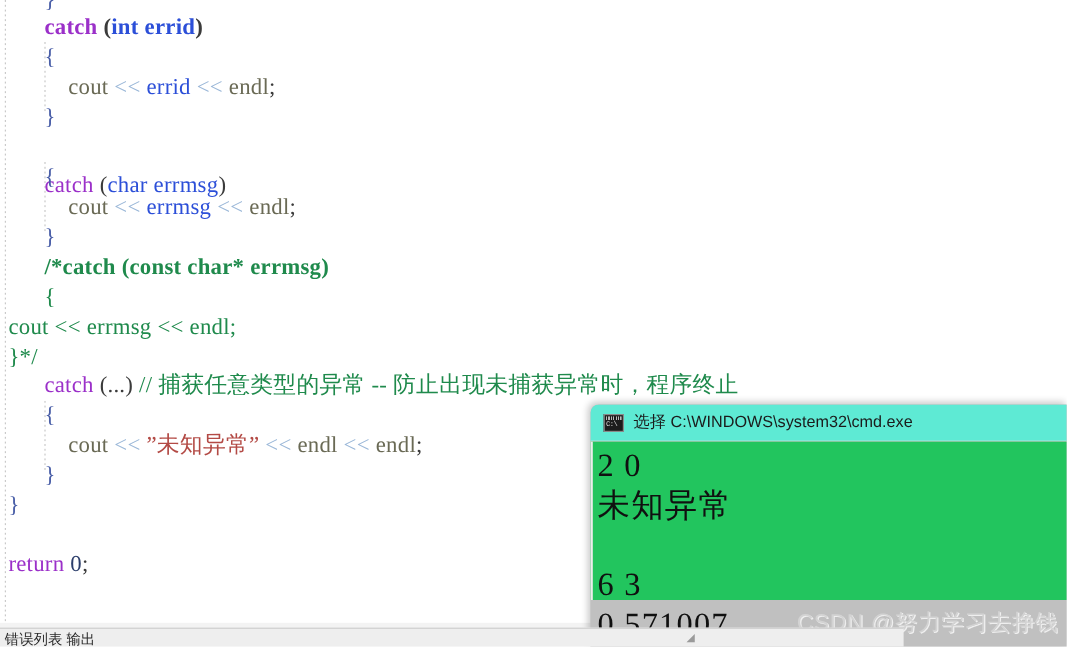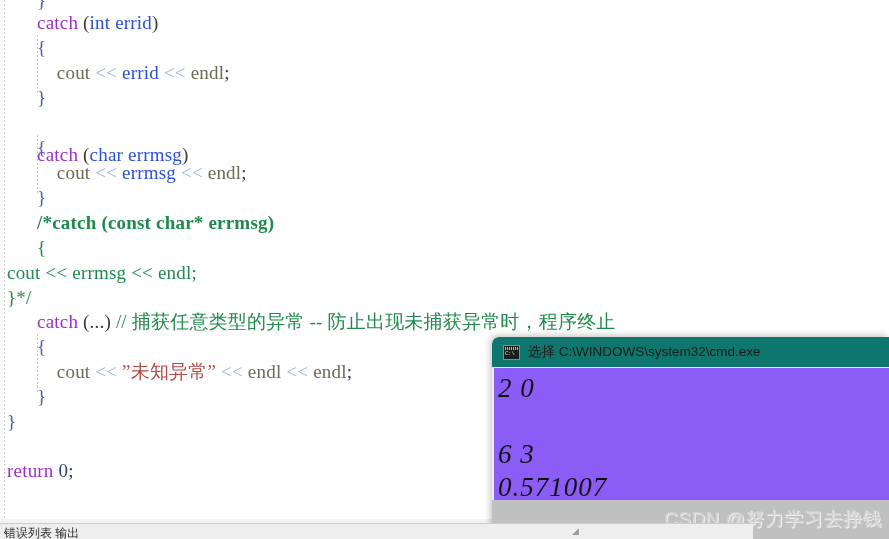--- a/index.html
+++ b/index.html
@@ -65,21 +65,21 @@
     top: 337px;
     width: 397px;
     height: 202px;
     background: #c0c0c0;
     border-top-left-radius: 7px;
     box-shadow: -2px -2px 6px rgba(0,0,0,0.22);
     overflow: hidden;
   }
   #console-titlebar {
     height: 31px;
-    background: #0f766e;
+    background: #5eead4;
     border-top-left-radius: 7px;
     border-bottom: 1px solid #e2e2e2;
     display: flex;
     align-items: center;
     padding-left: 11px;
     box-sizing: border-box;
   }
   #cmd-icon {
     width: 17px; height: 15px;
     background: #1c1c1c;
@@ -108,24 +108,23 @@
   }
   #console-title-text {
     font-family: "Liberation Sans", "DejaVu Sans", sans-serif;
     font-size: 13.5px;
     color: #1b1b1b;
     white-space: nowrap;
   }
   #console-body {
     position: relative;
     height: 132px;
-    background: #8b5cf6;
+    background: #22c55e;
     padding: 4px 0 0 6px;
     box-sizing: border-box;
-    font-style: italic;
   }
   .console-line {
     font-family: "Liberation Serif", "DejaVu Serif", serif;
     font-size: 27px;
     line-height: 33px;
     height: 33px;
     color: #101010;
     white-space: pre;
     letter-spacing: 1px;
   }
@@ -194,21 +193,21 @@
 
 <div id="editor">
   <div id="indent-guides">
       <div class="indent-guide" style="left: 4px; top: 0px; height: 523px;"></div>
       <div class="indent-guide" style="left: 37px; top: 35px; height: 58px;"></div>
       <div class="indent-guide" style="left: 37px; top: 135px; height: 58px;"></div>
       <div class="indent-guide" style="left: 37px; top: 334px; height: 58px;"></div>
     </div>
   <div id="code-lines">
       <div class="code-line" style="top: -12px; left: 37px;"><span class="brace">}</span></div>
-      <div class="code-line" style="top: 10px; left: 37px;"><span class="kw">catch </span><span class="punct">(</span><span class="type">int</span><span class="ident"> errid</span><span class="punct">)</span></div>
+      <div class="code-line" style="top: 10px; left: 37px; font-weight: bold;"><span class="kw">catch </span><span class="punct">(</span><span class="type">int</span><span class="ident"> errid</span><span class="punct">)</span></div>
       <div class="code-line" style="top: 35px; left: 37px;"><span class="brace">{</span></div>
       <div class="code-line" style="top: 60px; left: 37px;"><span class="stream">    cout </span><span class="op">&lt;&lt;</span><span class="ident"> errid </span><span class="op">&lt;&lt;</span><span class="stream"> endl</span><span class="punct">;</span></div>
       <div class="code-line" style="top: 85px; left: 37px;"><span class="brace">}</span></div>
       <div class="code-line" style="top: 110px; left: 37px; margin-top: 32px;"><span class="kw">catch </span><span class="punct">(</span><span class="type">char</span><span class="ident"> errmsg</span><span class="punct">)</span></div>
       <div class="code-line" style="top: 135px; left: 37px;"><span class="brace">{</span></div>
       <div class="code-line" style="top: 160px; left: 37px;"><span class="stream">    cout </span><span class="op">&lt;&lt;</span><span class="ident"> errmsg </span><span class="op">&lt;&lt;</span><span class="stream"> endl</span><span class="punct">;</span></div>
       <div class="code-line" style="top: 185px; left: 37px;"><span class="brace">}</span></div>
       <div class="code-line" style="top: 210px; left: 37px; font-weight: bold;"><span class="cmt">/*catch (const char* errmsg)</span></div>
       <div class="code-line" style="top: 235px; left: 37px;"><span class="cmt">{</span></div>
       <div class="code-line" style="top: 260px; left: 7px;"><span class="cmt">cout &lt;&lt; errmsg &lt;&lt; endl;</span></div>
@@ -225,20 +224,21 @@
 
 <div id="console-window">
   <div id="console-titlebar">
     <span id="cmd-icon"></span>
     <span id="console-title-text">选择 C:\WINDOWS\system32\cmd.exe</span>
   </div>
   <div id="console-body">
     <div id="console-left-edge"></div>
     <div id="console-lines">
         <div class="console-line">2 0</div>
+        <div class="console-line">未知异常</div>
         <div class="console-line blank">&nbsp;</div>
         <div class="console-line">6 3</div>
         <div class="console-line">0.571007</div>
       </div>
   </div>
 </div>
 
 <div id="watermark">CSDN @努力学习去挣钱</div>
 
 <div id="bottom-panel">

